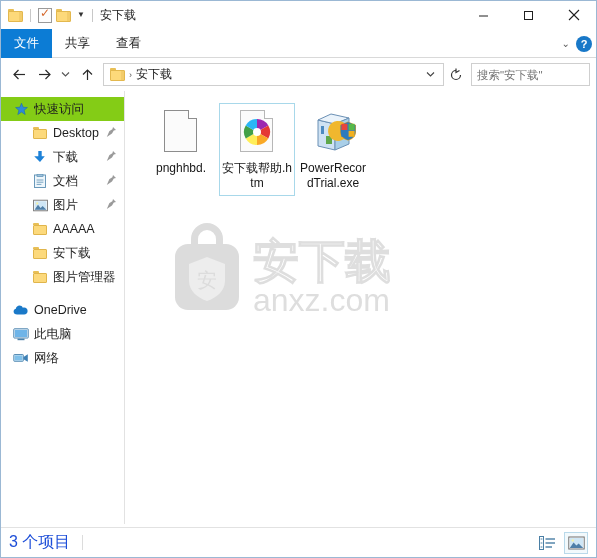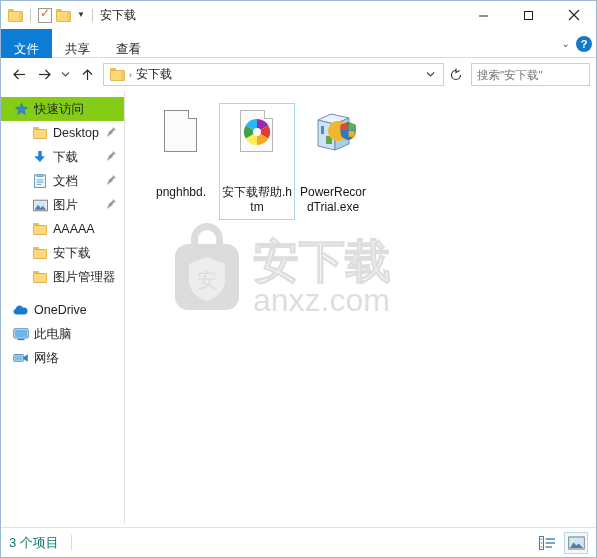--- a/index.html
+++ b/index.html
@@ -68,21 +68,21 @@
   }
   .winbtn svg { display: block; }
 
   
   #ribbon {
     height: 29px; background: #ffffff; display: flex;
     align-items: stretch; position: relative;
     border-bottom: 1px solid #d9d9d9;
   }
   .rtab {
-    display: flex; align-items: flex-end; justify-content: center;
+    display: flex; align-items: center; justify-content: center;
     padding: 0 13px; font-size: 12.5px; color: #262626;
     height: 29px;
   }
   .rtab.active { background: #0c7cd5; color: #ffffff; }
   #ribbon-right {
     position: absolute; right: 4px; top: 0; height: 29px;
     display: flex; align-items: center; gap: 6px;
   }
   .chev { font-size: 10px; color: #5a5a5a; }
   .help-ico {
@@ -164,21 +164,20 @@
   #content {
     flex: 1; position: relative; background: #ffffff; overflow: hidden;
   }
   #filegrid {
     display: flex; padding: 12px 0 0 18px; gap: 0px;
   }
   .file-item {
     width: 76px; padding: 4px 2px 4px 2px;
     display: flex; flex-direction: column; align-items: center;
     border: 1px solid transparent;
-    gap: 24px;
   }
   .file-item.selected {
     border: 1px solid #a8d8ea; background: #ffffff; align-items: center;
   }
   .file-icon {
     width: 48px; height: 48px; position: relative; margin-bottom: 5px;
   }
   .file-name {
     font-size: 12px; color: #171717; text-align: center;
     line-height: 15px; word-break: break-all;
@@ -215,21 +214,21 @@
     pointer-events: none;
   }
 
   
   #statusbar {
     position: absolute; bottom: 0; left: 0; right: 0;
     height: 30px; background: #ffffff;
     border-top: 1px solid #e2e2e2;
     display: flex; align-items: center; padding: 0 8px;
   }
-  #status-text { font-size: 13px; color: #0f766e; }
+  #status-text { font-size: 16px; color: #1d4ed8; }
   #status-sep {
     width: 1px; height: 15px; background: #dcdcdc; margin-left: 12px;
   }
   #viewbtns {
     margin-left: auto; display: flex; align-items: center; gap: 5px;
   }
   .viewbtn {
     width: 24px; height: 22px; display: flex;
     align-items: center; justify-content: center;
   }

